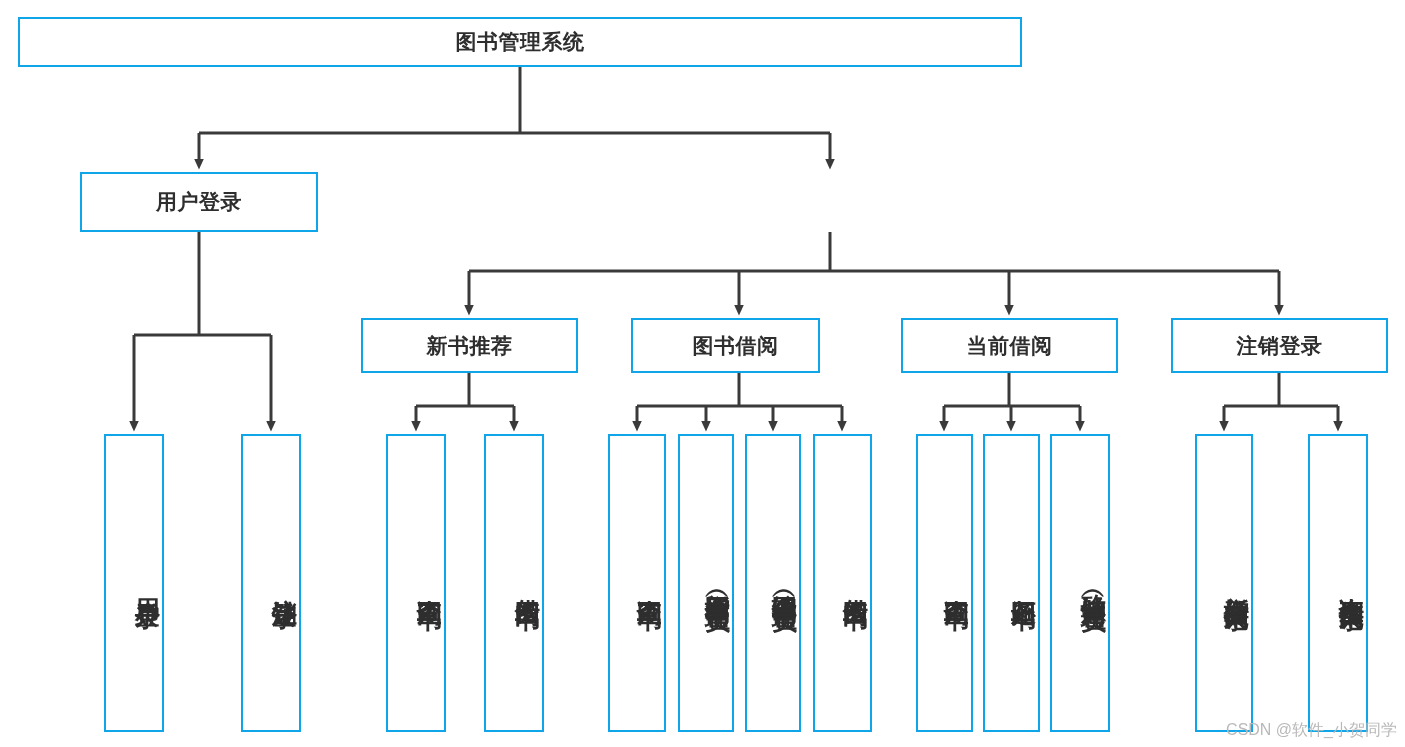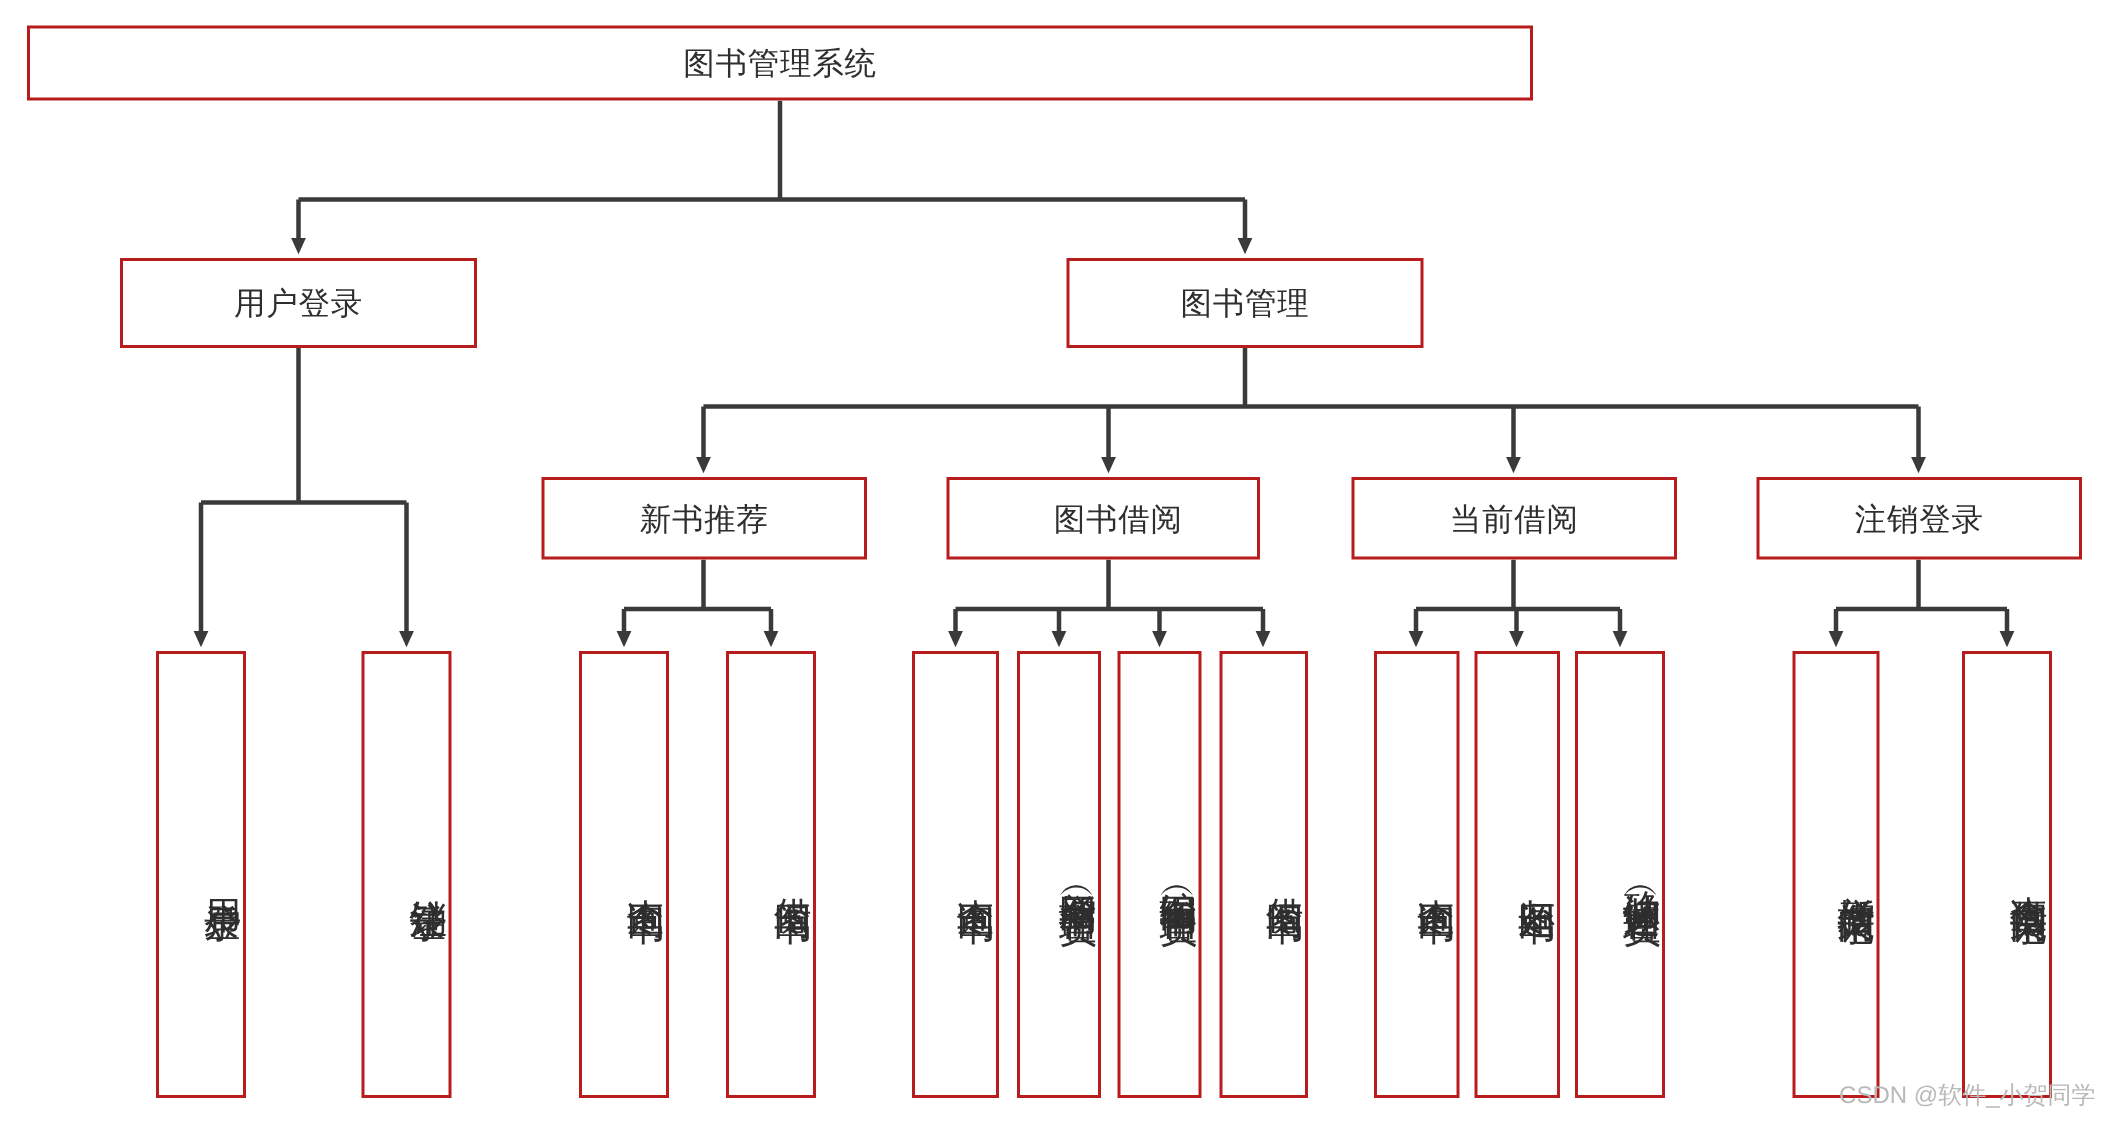--- a/index.html
+++ b/index.html
@@ -21,27 +21,28 @@
     position: absolute;
     left: 0;
     top: 0;
     width: 1405px;
     height: 747px;
     pointer-events: none;
   }
   .node {
     position: absolute;
     box-sizing: border-box;
-    border: 2px solid #b91c1c;
+    border: 2px solid #0ea5e9;
     background: #ffffff;
     display: flex;
     align-items: center;
     justify-content: center;
     color: #2e2e2e;
     z-index: 2;
+    font-weight: bold;
   }
   .node.horiz {
     font-size: 21px;
     letter-spacing: 0.5px;
   }
   .node.vert {
     writing-mode: vertical-rl;
     text-orientation: upright;
     font-size: 25px;
     line-height: 1.18;
@@ -123,28 +124,25 @@
     </g>
   </svg>
 
   <div class="node horiz" style="left:18px; top:17px; width:1004px; height:50px;">
     <span>图书管理系统</span>
   </div>
 
   <div class="node horiz" style="left:80px; top:172px; width:238px; height:60px;">
     <span>用户登录</span>
   </div>
-  <div class="node horiz" style="left:711px; top:172px; width:238px; height:60px;">
-    <span>图书管理</span>
-  </div>
 
   <div class="node horiz" style="left:361px; top:318px; width:217px; height:55px;">
     <span>新书推荐</span>
   </div>
-  <div class="node horiz" style="left:631px; top:318px; width:209px; height:55px;padding-left:20px;">
+  <div class="node horiz" style="left:631px; top:318px; width:189px; height:55px;padding-left:20px;">
     <span>图书借阅</span>
   </div>
   <div class="node horiz" style="left:901px; top:318px; width:217px; height:55px;">
     <span>当前借阅</span>
   </div>
   <div class="node horiz" style="left:1171px; top:318px; width:217px; height:55px;">
     <span>注销登录</span>
   </div>
 
   <div class="node vert" style="left:104px; top:434px; width:60px; height:298px;">

